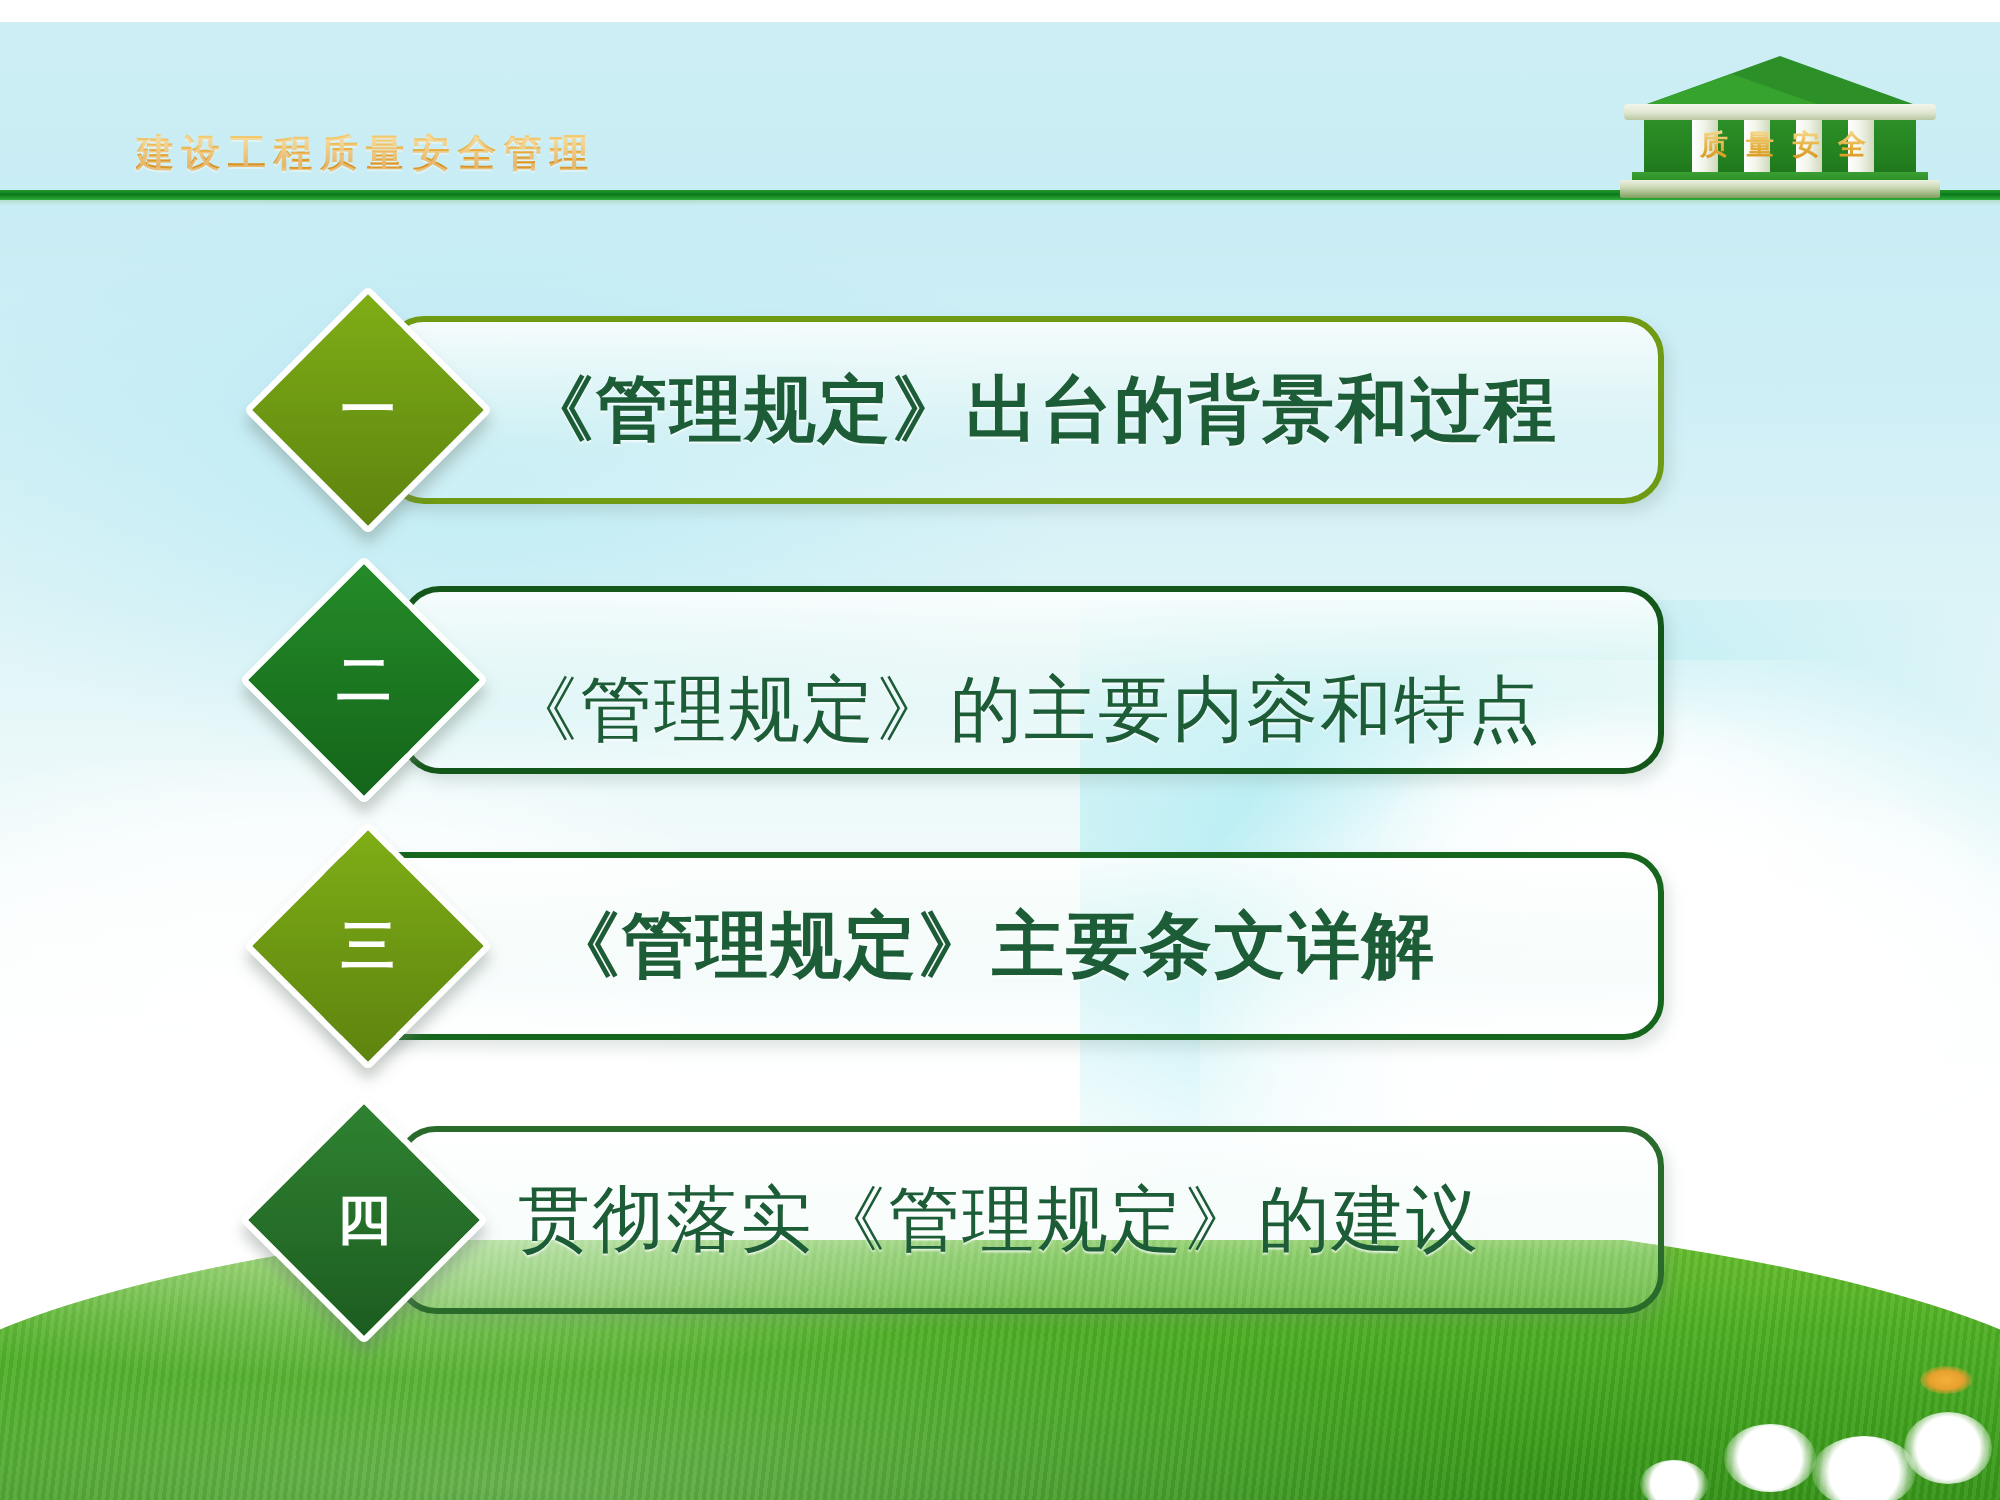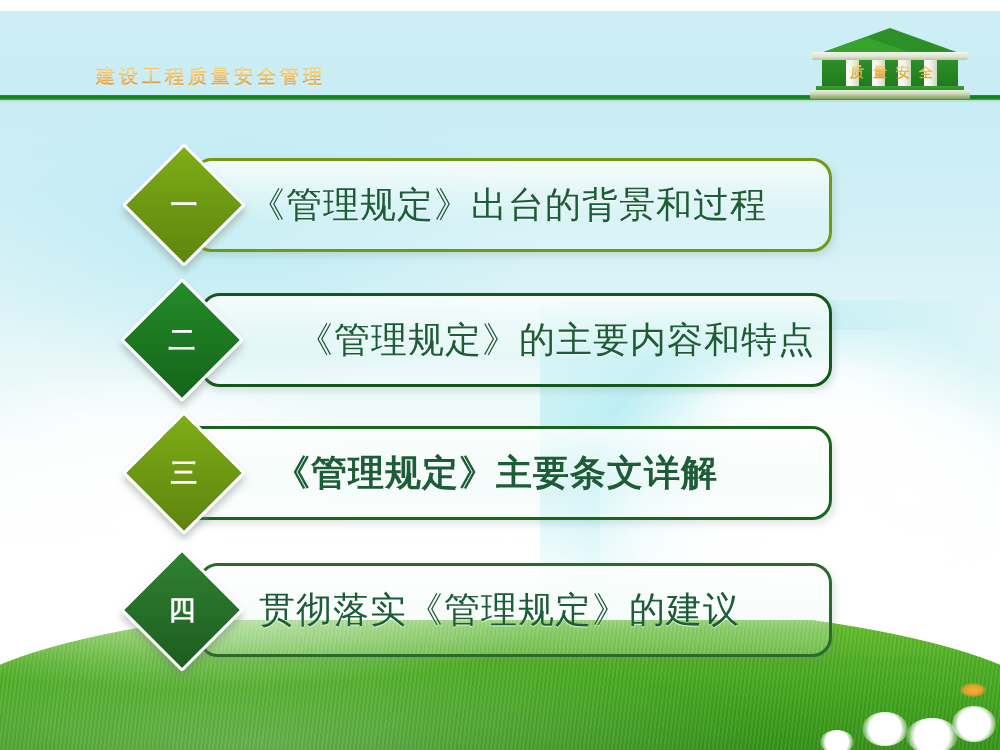--- a/index.html
+++ b/index.html
@@ -99,21 +99,20 @@
   .header-title{
     position:absolute;left:68px;top:64px;
     font-family:"DejaVu Sans","Liberation Sans",sans-serif;
     font-size:19px;font-weight:bold;letter-spacing:4px;
     color:#e0a52e;
     background:linear-gradient(to bottom,#f7d98c 0%,#e9b44a 38%,#d88e1c 72%,#f4d07a 100%);
     -webkit-background-clip:text;background-clip:text;
     -webkit-text-fill-color:transparent;
     text-shadow:0 1px 0 rgba(255,255,255,.35);
     white-space:nowrap;
-    margin-left:28px;
   }
   
   .logo{
     position:absolute;left:810px;top:28px;width:160px;height:72px;
   }
   .logo-roof{
     position:absolute;left:8px;top:0;width:0;height:0;
     border-left:72px solid transparent;border-right:72px solid transparent;
     border-bottom:26px solid #2c8f27;
   }
@@ -222,29 +221,29 @@
     <div class="logo-text">质量安全</div>
     <div class="logo-base2"></div>
     <div class="logo-base"></div>
   </div>
 
   <div class="row" style="top:150px;">
     <div class="rowbox" style="left:192px;width:634px;top:8px;border:3px solid #6f9a13;"></div>
     <div class="diamond" style="left:140px;top:11px;background:linear-gradient(135deg,#7fae16 0%,#6f9a13 45%,#5f840f 100%);">
       <div class="diamond-num">一</div>
     </div>
-    <div class="rowlabel" style="left:249px;top:31px;">《管理规定》出台的背景和过程</div>
+    <div class="rowlabel" style="left:261px;top:31px;font-weight:bold;">《管理规定》出台的背景和过程</div>
   </div>
 
   <div class="row" style="top:285px;">
     <div class="rowbox" style="left:200px;width:626px;top:8px;border:3px solid #14571a;"></div>
     <div class="diamond" style="left:138px;top:11px;background:linear-gradient(135deg,#258b28 0%,#1d7a22 45%,#14651a 100%);">
       <div class="diamond-num">二</div>
     </div>
-    <div class="rowlabel" style="left:253px;top:31px;margin-left:44px;">《管理规定》的主要内容和特点</div>
+    <div class="rowlabel" style="left:253px;top:46px;">《管理规定》的主要内容和特点</div>
   </div>
 
   <div class="row" style="top:418px;">
     <div class="rowbox" style="left:160px;width:666px;top:8px;border:3px solid #17661d;"></div>
     <div class="diamond" style="left:140px;top:11px;background:linear-gradient(135deg,#7fae16 0%,#6f9a13 45%,#5f840f 100%);">
       <div class="diamond-num">三</div>
     </div>
     <div class="rowlabel" style="left:274px;top:31px;font-weight:bold;">《管理规定》主要条文详解</div>
   </div>
 

